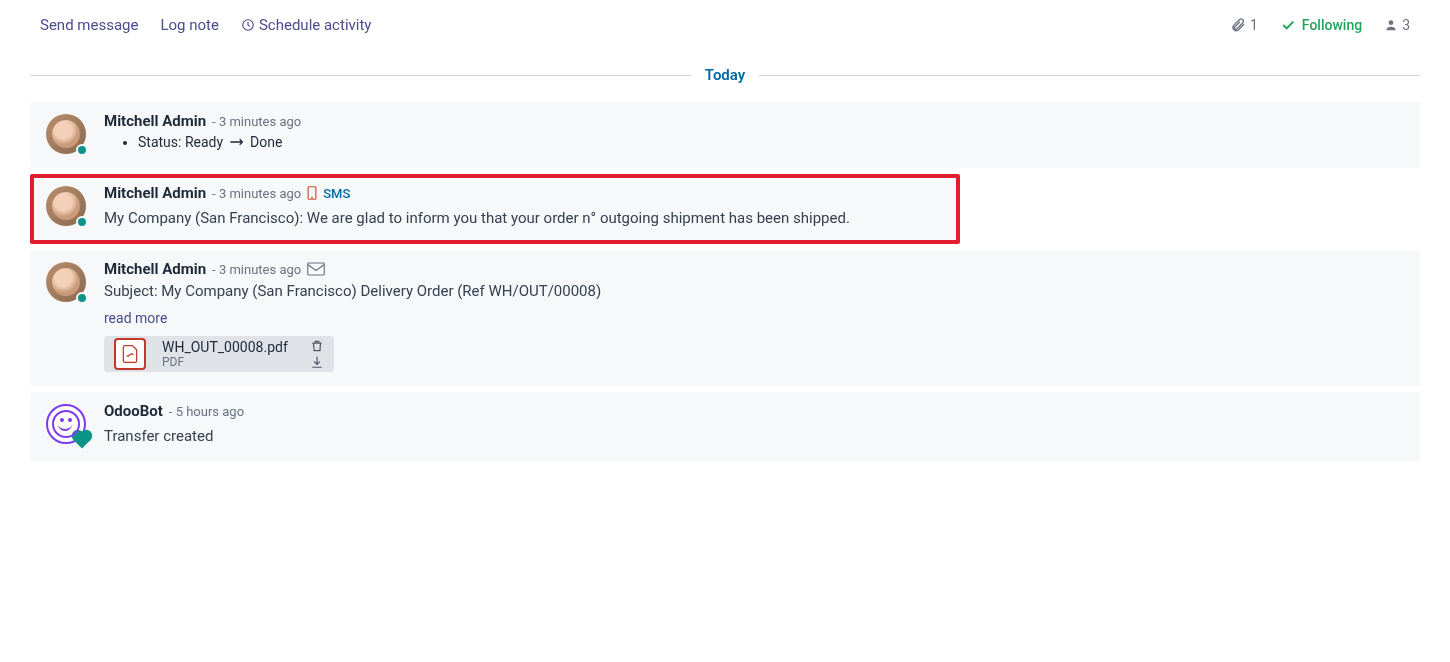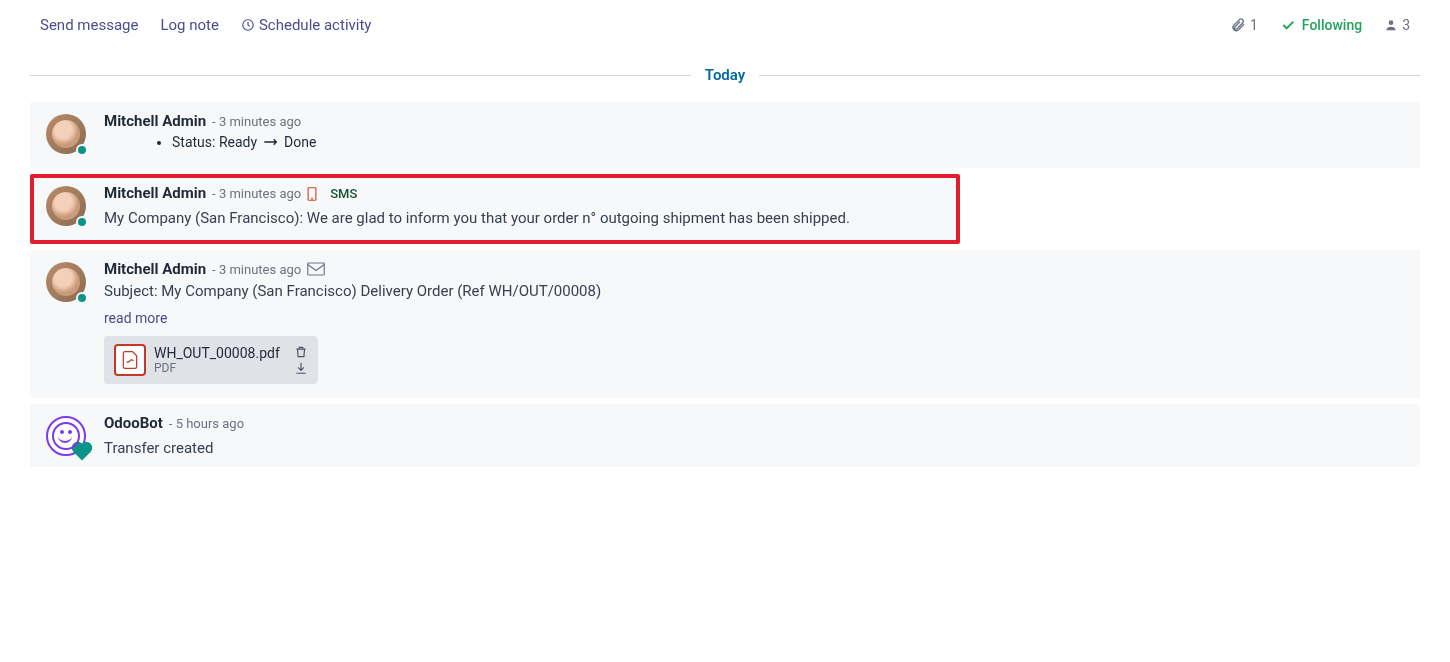--- a/index.html
+++ b/index.html
@@ -29,30 +29,30 @@
 .avatar.bot .eye.l { left: 12px; }
 .avatar.bot .eye.r { left: 20px; }
 .avatar.bot .heart { position: absolute; width: 12px; height: 12px; background: #0d9488; bottom: -4px; right: -4px; transform: rotate(45deg); }
 .avatar.bot .heart::before, .avatar.bot .heart::after { content: ""; width: 12px; height: 12px; background: #0d9488; border-radius: 50%; position: absolute; }
 .avatar.bot .heart::before { top: -6px; left: 0; }
 .avatar.bot .heart::after { top: 0; left: -6px; }
 .msg-body { flex: 1; }
 .msg-head { display: flex; align-items: center; gap: 6px; margin-bottom: 4px; }
 .msg-author { font-weight: 700; color: #1f2937; font-size: 15px; }
 .msg-time { color: #6b7280; font-size: 13px; }
-.sms-badge { color: #14532d; font-size: 13px; font-weight: 500; display: flex; align-items: flex-end; gap: 13px; }
+.sms-badge { color: #0369a1; font-size: 13px; font-weight: 500; display: flex; align-items: flex-start; gap: 6px; }
 .email-icon { color: #6b7280; }
 .msg-content { color: #374151; font-size: 15px; line-height: 1.6; }
-.status-line { list-style: disc; margin-left: 68px; }
+.status-line { list-style: disc; margin-left: 34px; }
 .status-line li { color: #1f2937; }
 .arrow { display: inline-block; margin: 0 2px; }
 .subject { color: #374151; margin-bottom: 10px; font-size: 15px; }
 .email-body p { margin-bottom: 16px; font-size: 15px; }
 .read-more { color: #4c4c8f; cursor: pointer; margin-top: -6px; margin-bottom: 10px; display: inline-block; }
-.attachment { display: inline-flex; align-items: center; background: #dfe3e8; border-radius: 4px; padding: 8px 10px; gap: 8px; justify-content: space-between; }
+.attachment { display: inline-flex; align-items: center; background: #dfe3e8; border-radius: 4px; padding: 2px 10px; gap: 16px; justify-content: space-between; }
 .attach-icon { width: 32px; height: 32px; border: 2px solid #c0392b; border-radius: 4px; display: flex; align-items: center; justify-content: center; color: #c0392b; font-weight: bold; font-size: 18px; background: #fff; }
 .attach-info .name { font-size: 14px; color: #1f2937; }
 .attach-info .type { font-size: 12px; color: #6b7280; }
 .attach-actions { display: flex; flex-direction: column; gap: 2px; color: #4b5563; margin-left: 6px; }
 svg { display: block; }
 </style>
 </head>
 <body>
 
 <div class="container">

